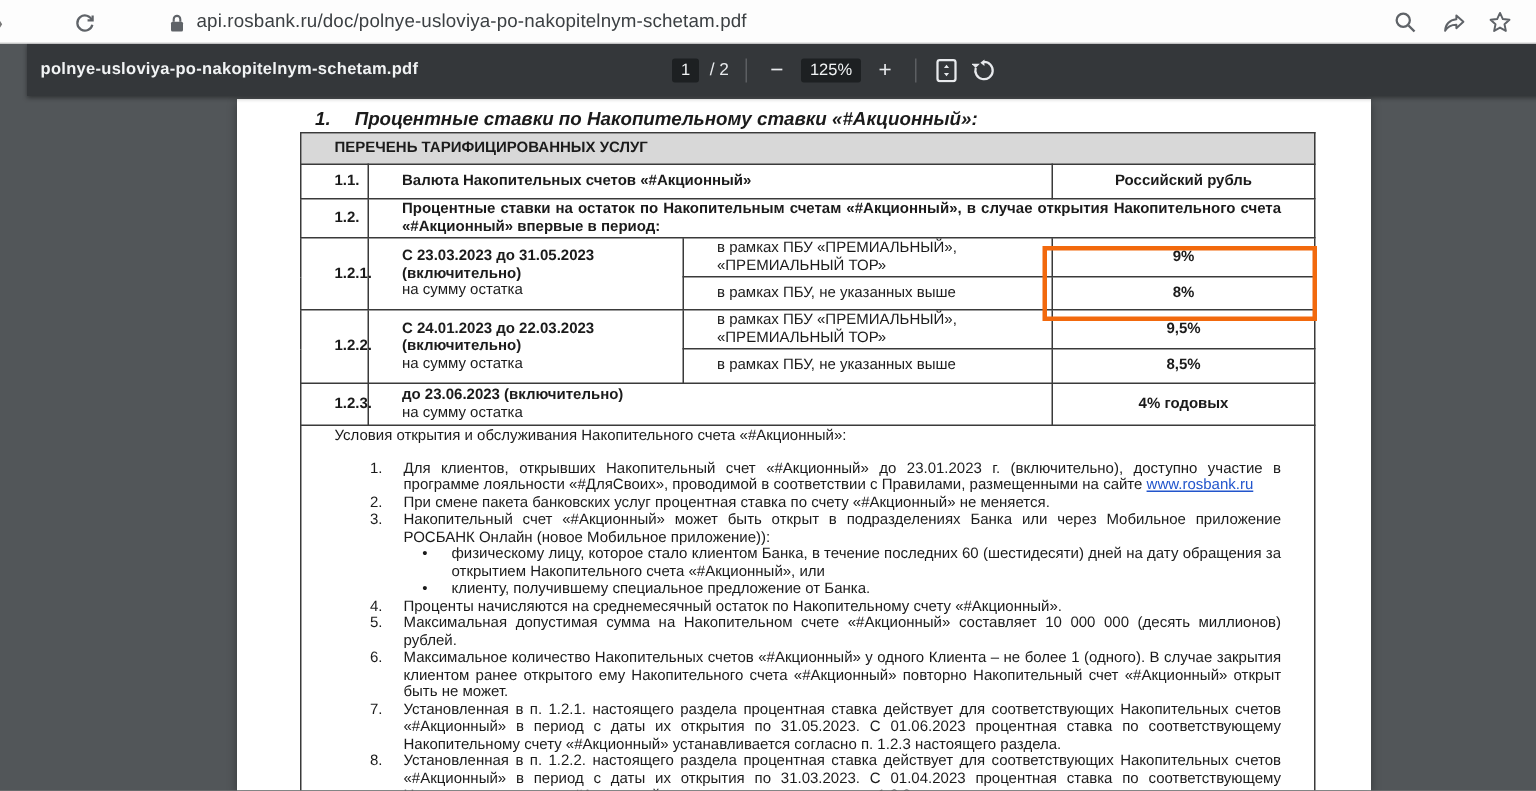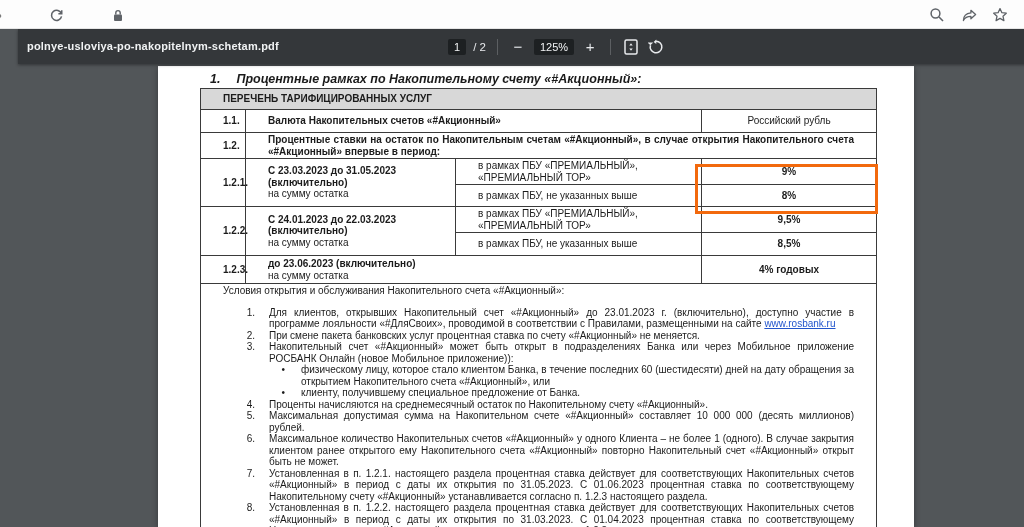--- a/index.html
+++ b/index.html
@@ -85,20 +85,21 @@
       </svg>
   </span>
 
   <span class="ic" style="left:109px;">
     <svg width="12" height="13" viewBox="0 0 12 13">
         <rect x="2" y="5.5" width="8" height="6.5" rx="1" fill="#5f6368"></rect>
         <path d="M3.8 5.5V3.8a2.2 2.2 0 0 1 4.4 0v1.7" fill="none" stroke="#5f6368" stroke-width="1.4"></path>
       </svg>
   </span>
 
+  <span class="url-text">api.rosbank.ru/doc/polnye-usloviya-po-nakopitelnym-schetam.pdf</span>
 
   <span class="ic" style="left:928px;">
     <svg width="16" height="16" viewBox="0 0 16 16">
         <circle cx="6.5" cy="6.5" r="4.4" fill="none" stroke="#5f6368" stroke-width="1.5"></circle>
         <line x1="10" y1="10" x2="14" y2="14" stroke="#5f6368" stroke-width="1.6"></line>
       </svg>
   </span>
 
   <span class="ic" style="left:960px;">
     <svg width="17" height="15" viewBox="0 0 18 16">
@@ -138,40 +139,40 @@
         </svg>
     </span>
   </div>
 </div>
 
 <div class="viewport">
   <div class="page">
 
     <div class="doc-title">
       <span class="tnum">1.</span>
-      <span>Процентные рамках по Накопительному счету «#Акционный»:</span>
+      <span>Процентные ставки по Накопительному ставки «#Акционный»:</span>
     </div>
 
     <table class="rates">
       <colgroup>
           <col style="width:45px">
           <col style="width:210px">
           <col style="width:246px">
           <col style="width:175px">
         </colgroup>
 
       <tbody>
           <tr>
         <td class="th-head" colspan="4">ПЕРЕЧЕНЬ ТАРИФИЦИРОВАННЫХ УСЛУГ</td>
       </tr>
 
       <tr class="h23">
         <td class="cnum">1.1.</td>
         <td class="blabel" colspan="2">Валюта Накопительных счетов «#Акционный»</td>
-        <td class="val" style="font-weight:normal;">Российский рубль</td>
+        <td class="val" style="font-weight:bold;">Российский рубль</td>
       </tr>
 
       <tr class="h35">
         <td class="cnum">1.2.</td>
         <td class="jtext" colspan="3">Процентные ставки на остаток по Накопительным счетам «#Акционный», в случае открытия Накопительного счета «#Акционный» впервые в период:</td>
       </tr>
 
       <tr class="h22">
         <td class="cnum" rowspan="2">1.2.1.</td>
         <td class="period" rowspan="2">

